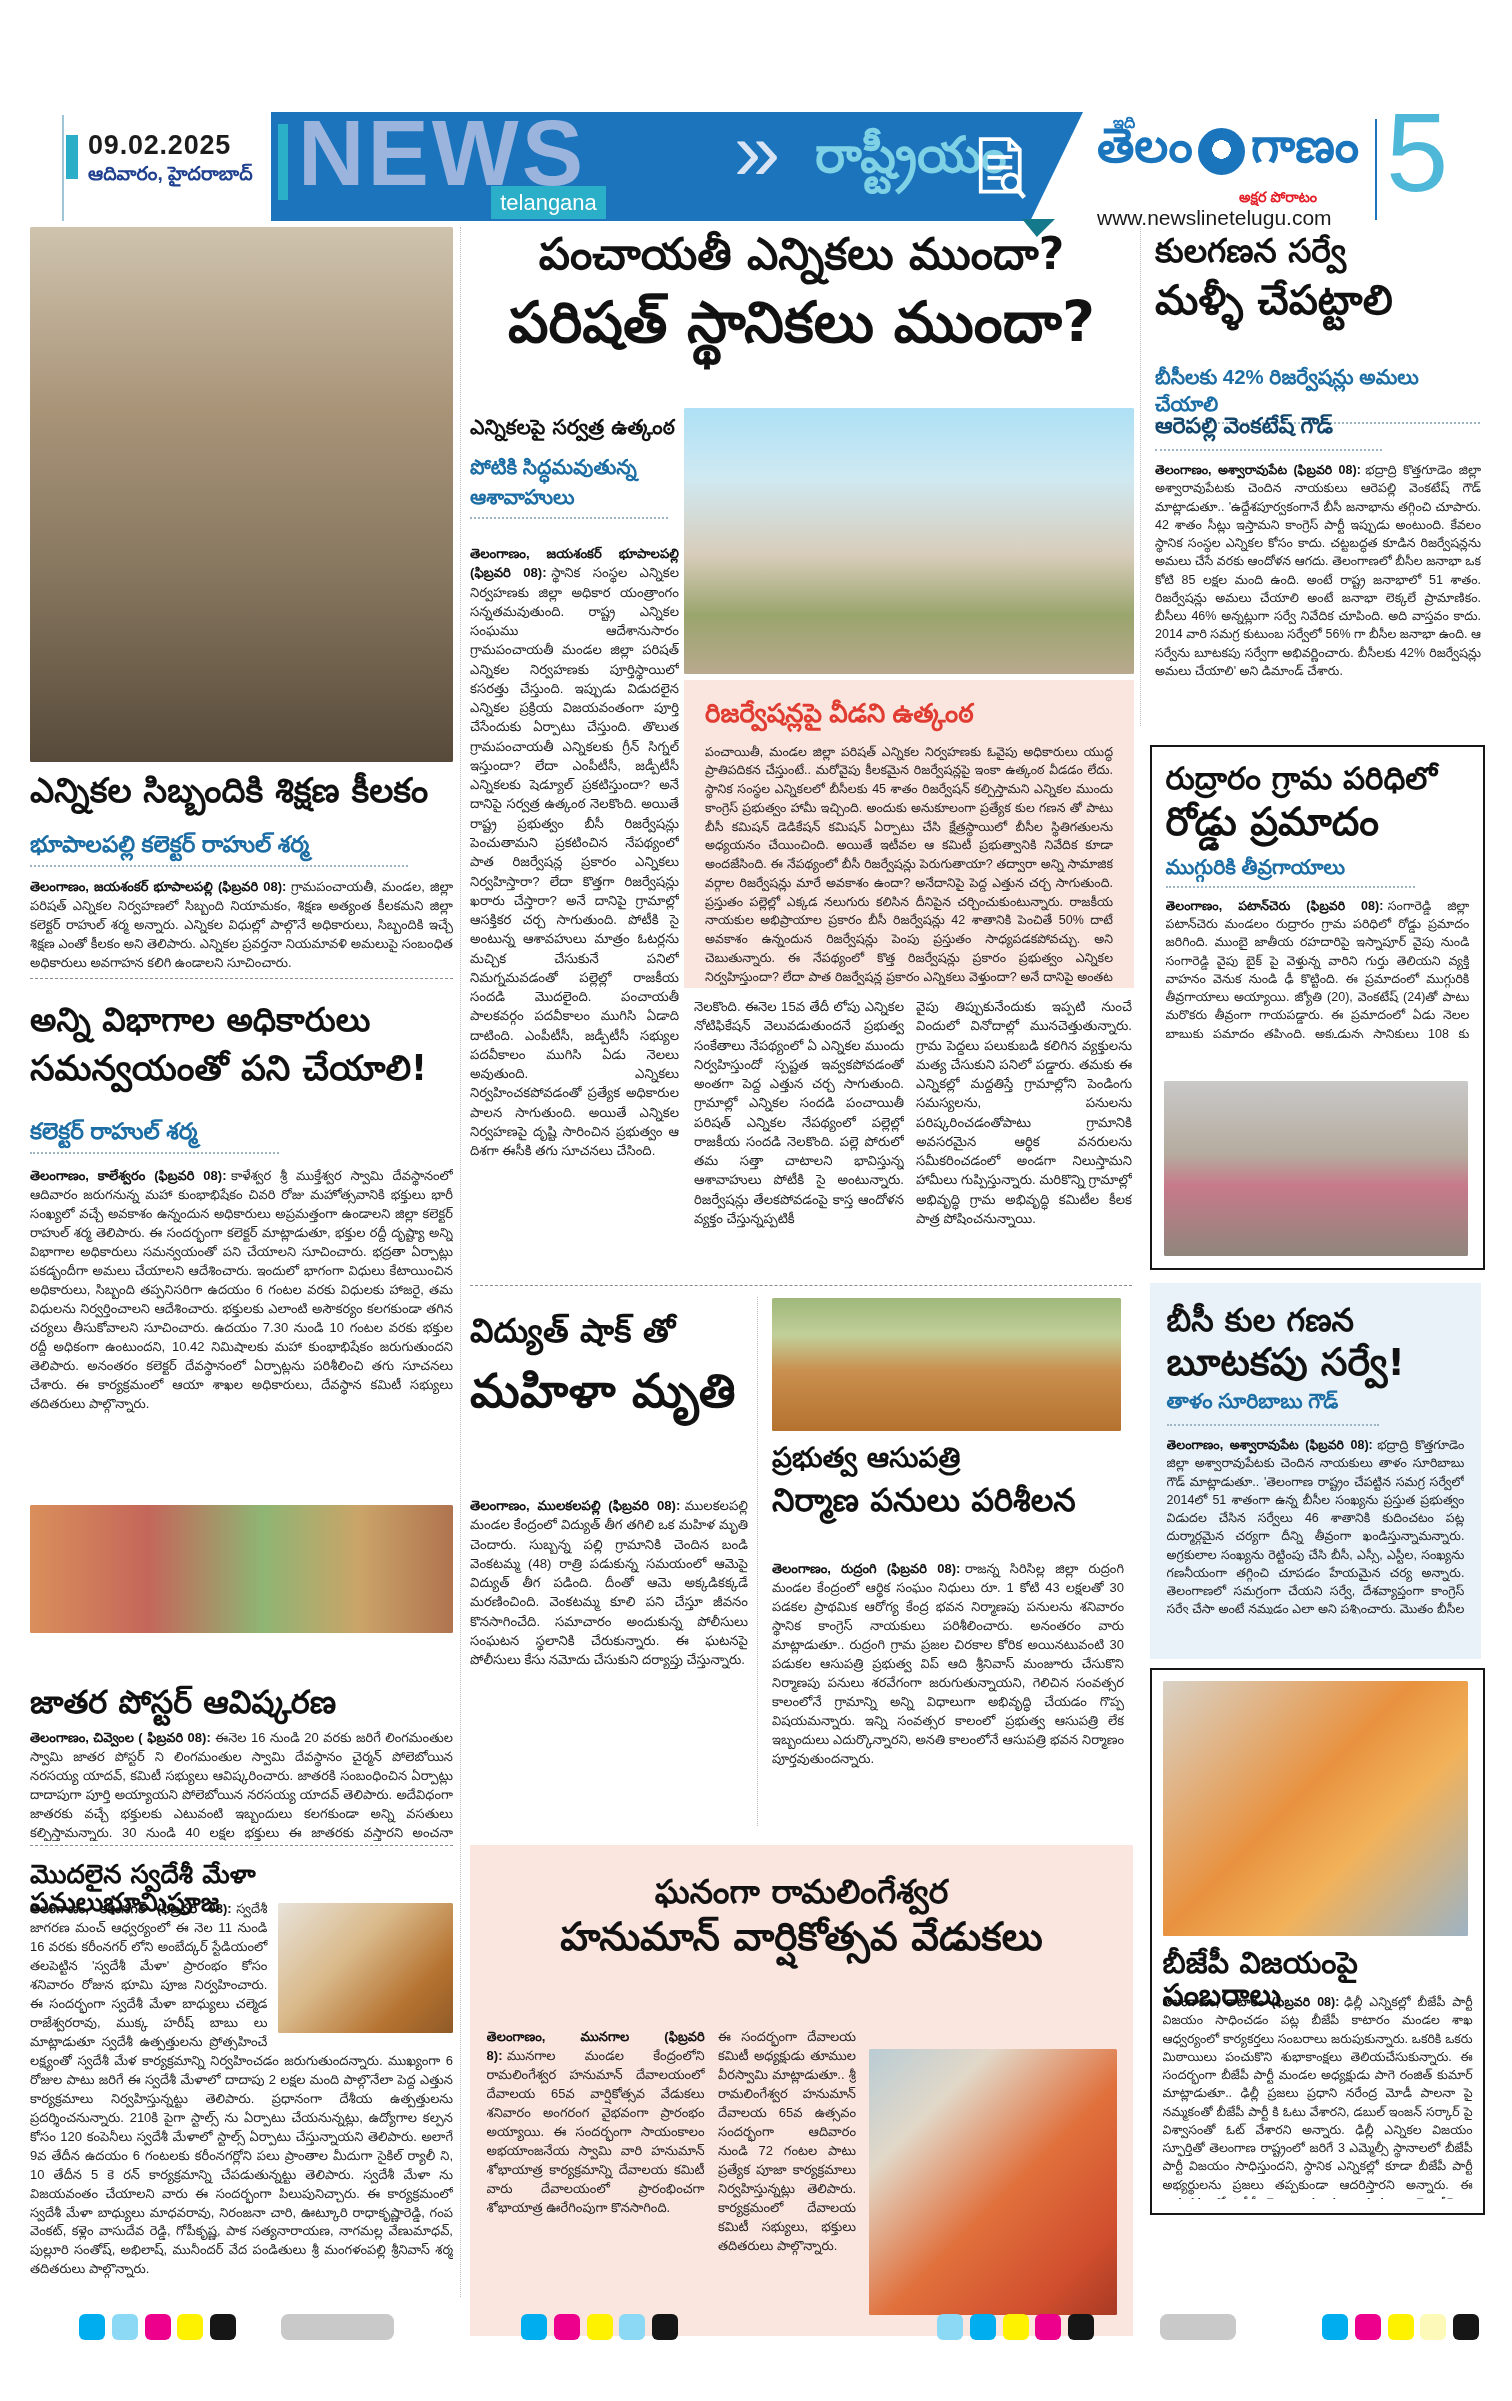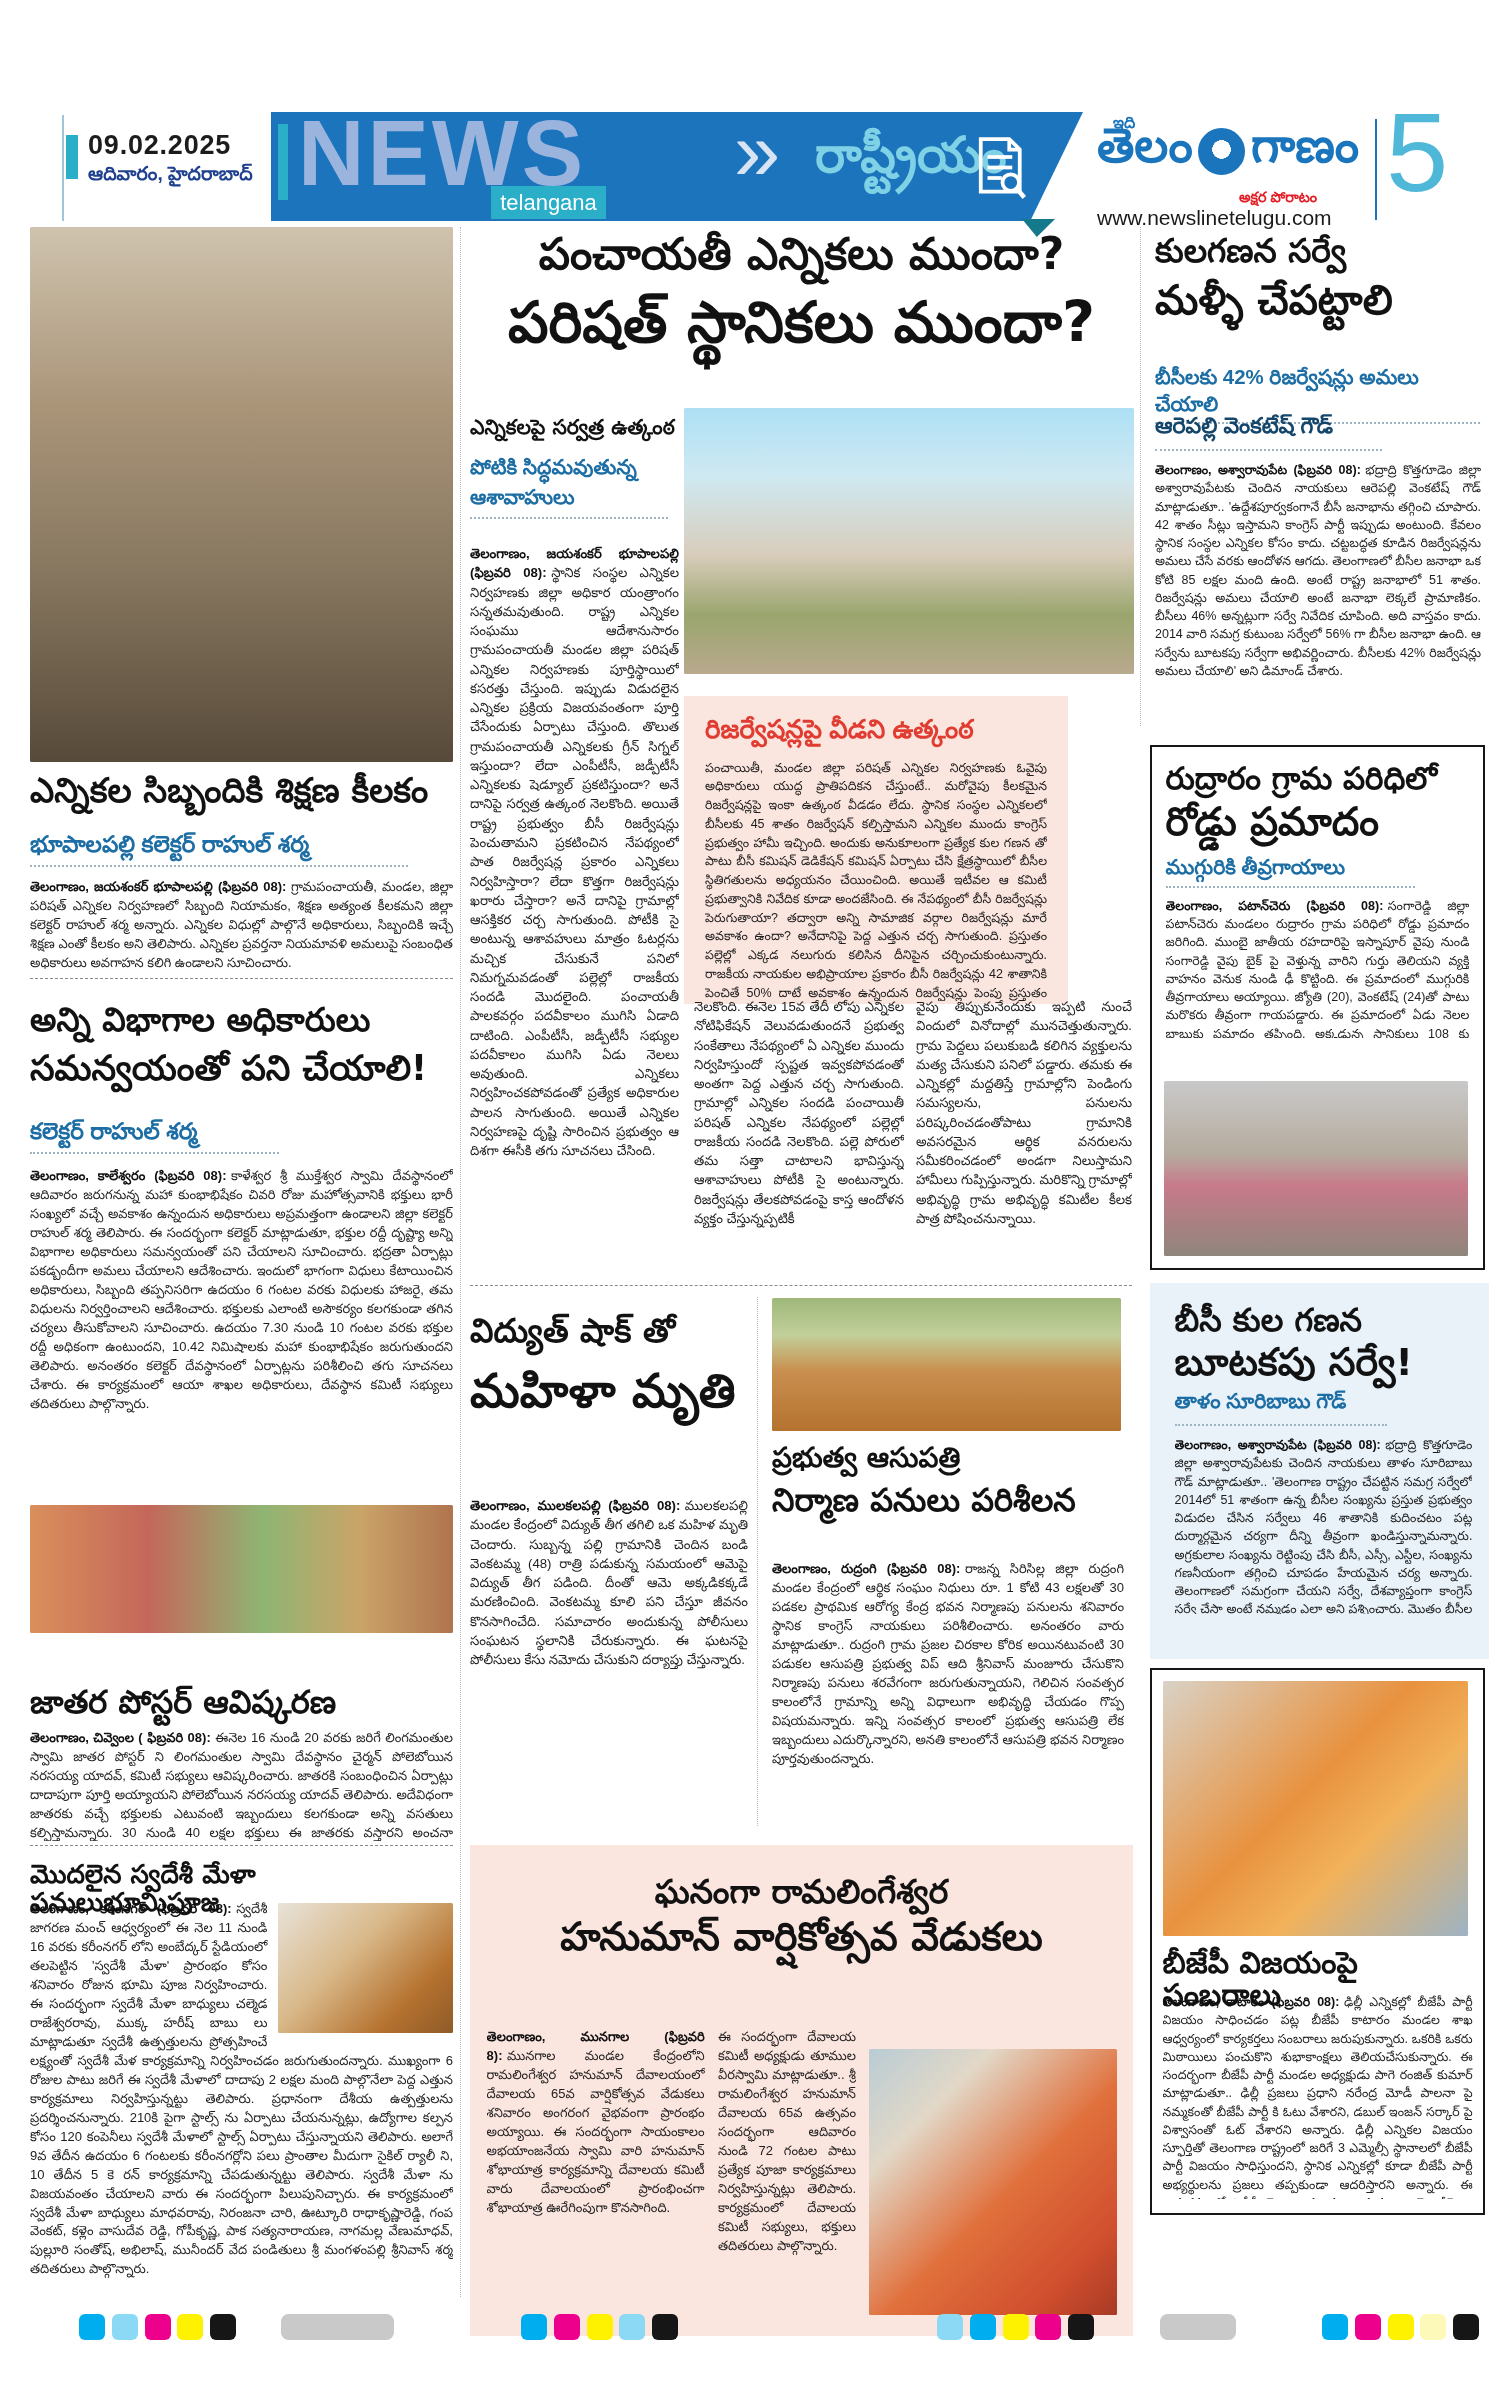--- a/index.html
+++ b/index.html
@@ -10,21 +10,21 @@
   .byline{font-weight:bold;color:#14466b;border-bottom:2.3px dotted #9fb4c2;padding-bottom:5.3px;}
   .bt{font-size:13px;line-height:1.46;text-align:justify;color:#1d1d1d;overflow:hidden;}
   .dl{font-weight:bold;color:#111;margin-right:4.5px;}
   .dash-h{border-top:1.5px dashed #8a8a8a;height:0;}
   .dot-v{border-left:1.5px dotted #b9b9b9;width:0;}
   .photo{border-radius:1.5px;}
   .chip{width:26px;height:26px;border-radius:6px;display:inline-block;margin-right:6.8px;}
   .c1{background:#00AEEF}.c2{background:#8CD9F5}.c3{background:#EC008C}.c4{background:#FFF200}.c5{background:#161616}.c6{background:#FDF9B8}
   .graybar{background:#c9c9c9;border-radius:7.6px;height:26px;}
   .pinkbox{background:#fbe5df;}
-  .bluebox{background:#e9f2f9;padding-left:8px;}
+  .bluebox{background:#e9f2f9;}
   .borderbox{border:2.3px solid #161616;background:#fff;}
   .red-h{color:#e03c31;font-weight:bold;}
   .center{text-align:center;}
 </style>
 </head>
 <body>
 
 <div class="page">
 
   <div class="abs" style="left:62px;top:115px;width:1.5px;height:106px;background:#9fc6d8;"></div>
@@ -101,21 +101,21 @@
 
   <div class="abs hl" style="left:470px;top:416px;width:209px;font-size:20.4px;">ఎన్నికలపై సర్వత్ర ఉత్కంఠ</div>
   <div class="abs sub" style="left:470px;top:453px;width:198px;font-size:20.4px;line-height:1.45;">పోటికి సిద్ధమవుతున్న ఆశావాహులు</div>
 
   <div class="abs bt" style="left:470px;top:544px;width:209px;height:710px;font-size:13.2px;">
     <b class="dl">తెలంగాణం, జయశంకర్ భూపాలపల్లి (ఫిబ్రవరి 08):</b><span>స్థానిక సంస్థల ఎన్నికల నిర్వహణకు జిల్లా అధికార యంత్రాంగం సన్నతమవుతుంది. రాష్ట్ర ఎన్నికల సంఘము ఆదేశానుసారం గ్రామపంచాయతీ మండల జిల్లా పరిషత్ ఎన్నికల నిర్వహణకు పూర్తిస్థాయిలో కసరత్తు చేస్తుంది. ఇప్పుడు విడుదలైన ఎన్నికల ప్రక్రియ విజయవంతంగా పూర్తి చేసేందుకు ఏర్పాటు చేస్తుంది. తొలుత గ్రామపంచాయతీ ఎన్నికలకు గ్రీన్ సిగ్నల్ ఇస్తుందా? లేదా ఎంపీటీసీ, జడ్పీటీసీ ఎన్నికలకు షెడ్యూల్ ప్రకటిస్తుందా? అనే దానిపై సర్వత్ర ఉత్కంఠ నెలకొంది. అయితే రాష్ట్ర ప్రభుత్వం బీసీ రిజర్వేషన్లు పెంచుతామని ప్రకటించిన నేపథ్యంలో పాత రిజర్వేషన్ల ప్రకారం ఎన్నికలు నిర్వహిస్తారా? లేదా కొత్తగా రిజర్వేషన్లు ఖరారు చేస్తారా? అనే దానిపై గ్రామాల్లో ఆసక్తికర చర్చ సాగుతుంది. పోటీకి సై అంటున్న ఆశావహులు మాత్రం ఓటర్లను మచ్చిక చేసుకునే పనిలో నిమగ్నమవడంతో పల్లెల్లో రాజకీయ సందడి మొదలైంది. పంచాయతీ పాలకవర్గం పదవీకాలం ముగిసి ఏడాది దాటింది. ఎంపీటీసీ, జడ్పీటీసీ సభ్యుల పదవీకాలం ముగిసి ఏడు నెలలు అవుతుంది. ఎన్నికలు నిర్వహించకపోవడంతో ప్రత్యేక అధికారుల పాలన సాగుతుంది. అయితే ఎన్నికల నిర్వహణపై దృష్టి సారించిన ప్రభుత్వం ఆ దిశగా ఈసీకి తగు సూచనలు చేసింది.</span>
   </div>
 
   <div class="abs photo" style="left:684px;top:408px;width:450px;height:266px;background:linear-gradient(180deg,#aee0f5 0%,#cfe9f2 26%,#d8cdbb 55%,#9aa56d 78%,#b9a98e 100%);"></div>
 
-  <div class="abs pinkbox" style="left:684px;top:696px;width:384px;height:308px;">
+  <div class="abs pinkbox" style="left:684px;top:680px;width:450px;height:308px;">
     <div class="red-h" style="margin:18px 21px 7.6px 21px;font-size:26px;">రిజర్వేషన్లపై వీడని ఉత్కంఠ</div>
     <div class="bt" style="margin:0 21px;height:242px;font-size:12.5px;line-height:1.5;">పంచాయితీ, మండల జిల్లా పరిషత్ ఎన్నికల నిర్వహణకు ఓవైపు అధికారులు యుద్ధ ప్రాతిపదికన చేస్తుంటే.. మరోవైపు కీలకమైన రిజర్వేషన్లపై ఇంకా ఉత్కంఠ వీడడం లేదు. స్థానిక సంస్థల ఎన్నికలలో బీసీలకు 45 శాతం రిజర్వేషన్ కల్పిస్తామని ఎన్నికల ముందు కాంగ్రెస్ ప్రభుత్వం హామీ ఇచ్చింది. అందుకు అనుకూలంగా ప్రత్యేక కుల గణన తో పాటు బీసీ కమిషన్ డెడికేషన్ కమిషన్ ఏర్పాటు చేసి క్షేత్రస్థాయిలో బీసీల స్థితిగతులను అధ్యయనం చేయించింది. అయితే ఇటీవల ఆ కమిటీ ప్రభుత్వానికి నివేదిక కూడా అందజేసింది. ఈ నేపథ్యంలో బీసీ రిజర్వేషన్లు పెరుగుతాయా? తద్వారా అన్ని సామాజిక వర్గాల రిజర్వేషన్లు మారే అవకాశం ఉందా? అనేదానిపై పెద్ద ఎత్తున చర్చ సాగుతుంది. ప్రస్తుతం పల్లెల్లో ఎక్కడ నలుగురు కలిసిన దీనిపైన చర్చించుకుంటున్నారు. రాజకీయ నాయకుల అభిప్రాయాల ప్రకారం బీసీ రిజర్వేషన్లు 42 శాతానికి పెంచితే 50% దాటే అవకాశం ఉన్నందున రిజర్వేషన్లు పెంపు ప్రస్తుతం సాధ్యపడకపోవచ్చు. అని చెబుతున్నారు. ఈ నేపథ్యంలో కొత్త రిజర్వేషన్లు ప్రకారం ప్రభుత్వం ఎన్నికల నిర్వహిస్తుందా? లేదా పాత రిజర్వేషన్ల ప్రకారం ఎన్నికలు వెళ్తుందా? అనే దానిపై అంతట ఆసక్తి నెలకొంది. దీనిపై మరో రెండు, మూడు రోజుల్లో స్పష్టత వచ్చే అవకాశం ఉందని అభిప్రాయం వ్యక్తం అవుతుంది.</div>
   </div>
 
   <div class="abs bt" style="left:694px;top:997px;width:210px;height:260px;font-size:13.2px;">నెలకొంది. ఈనెల 15వ తేదీ లోపు ఎన్నికల నోటిఫికేషన్ వెలువడుతుందనే ప్రభుత్వ సంకేతాలు నేపథ్యంలో ఏ ఎన్నికల ముందు నిర్వహిస్తుందో స్పష్టత ఇవ్వకపోవడంతో అంతగా పెద్ద ఎత్తున చర్చ సాగుతుంది. గ్రామాల్లో ఎన్నికల సందడి పంచాయితీ పరిషత్ ఎన్నికల నేపథ్యంలో పల్లెల్లో రాజకీయ సందడి నెలకొంది. పల్లె పోరులో తమ సత్తా చాటాలని భావిస్తున్న ఆశావాహులు పోటీకి సై అంటున్నారు. రిజర్వేషన్లు తేలకపోవడంపై కాస్త ఆందోళన వ్యక్తం చేస్తున్నప్పటికీ</div>
   <div class="abs bt" style="left:916px;top:997px;width:216px;height:260px;font-size:13.2px;">వైపు తిప్పుకునేందుకు ఇప్పటి నుంచే విందులో వినోదాల్లో మునచెత్తుతున్నారు. గ్రామ పెద్దలు పలుకుబడి కలిగిన వ్యక్తులను మత్య చేసుకుని పనిలో పడ్డారు. తమకు ఈ ఎన్నికల్లో మద్దతిస్తే గ్రామాల్లోని పెండింగు సమస్యలను, పనులను పరిష్కరించడంతోపాటు గ్రామానికి అవసరమైన ఆర్థిక వనరులను సమీకరించడంలో అండగా నిలుస్తామని హామీలు గుప్పిస్తున్నారు. మరికొన్ని గ్రామాల్లో అభివృద్ధి గ్రామ అభివృద్ధి కమిటీల కీలక పాత్ర పోషించనున్నాయి.</div>
 
   <div class="abs dash-h" style="left:470px;top:1285px;width:662px;"></div>
 
   <div class="abs hl" style="left:470px;top:1313px;width:278px;font-size:33px;">విద్యుత్ షాక్ తో</div>

